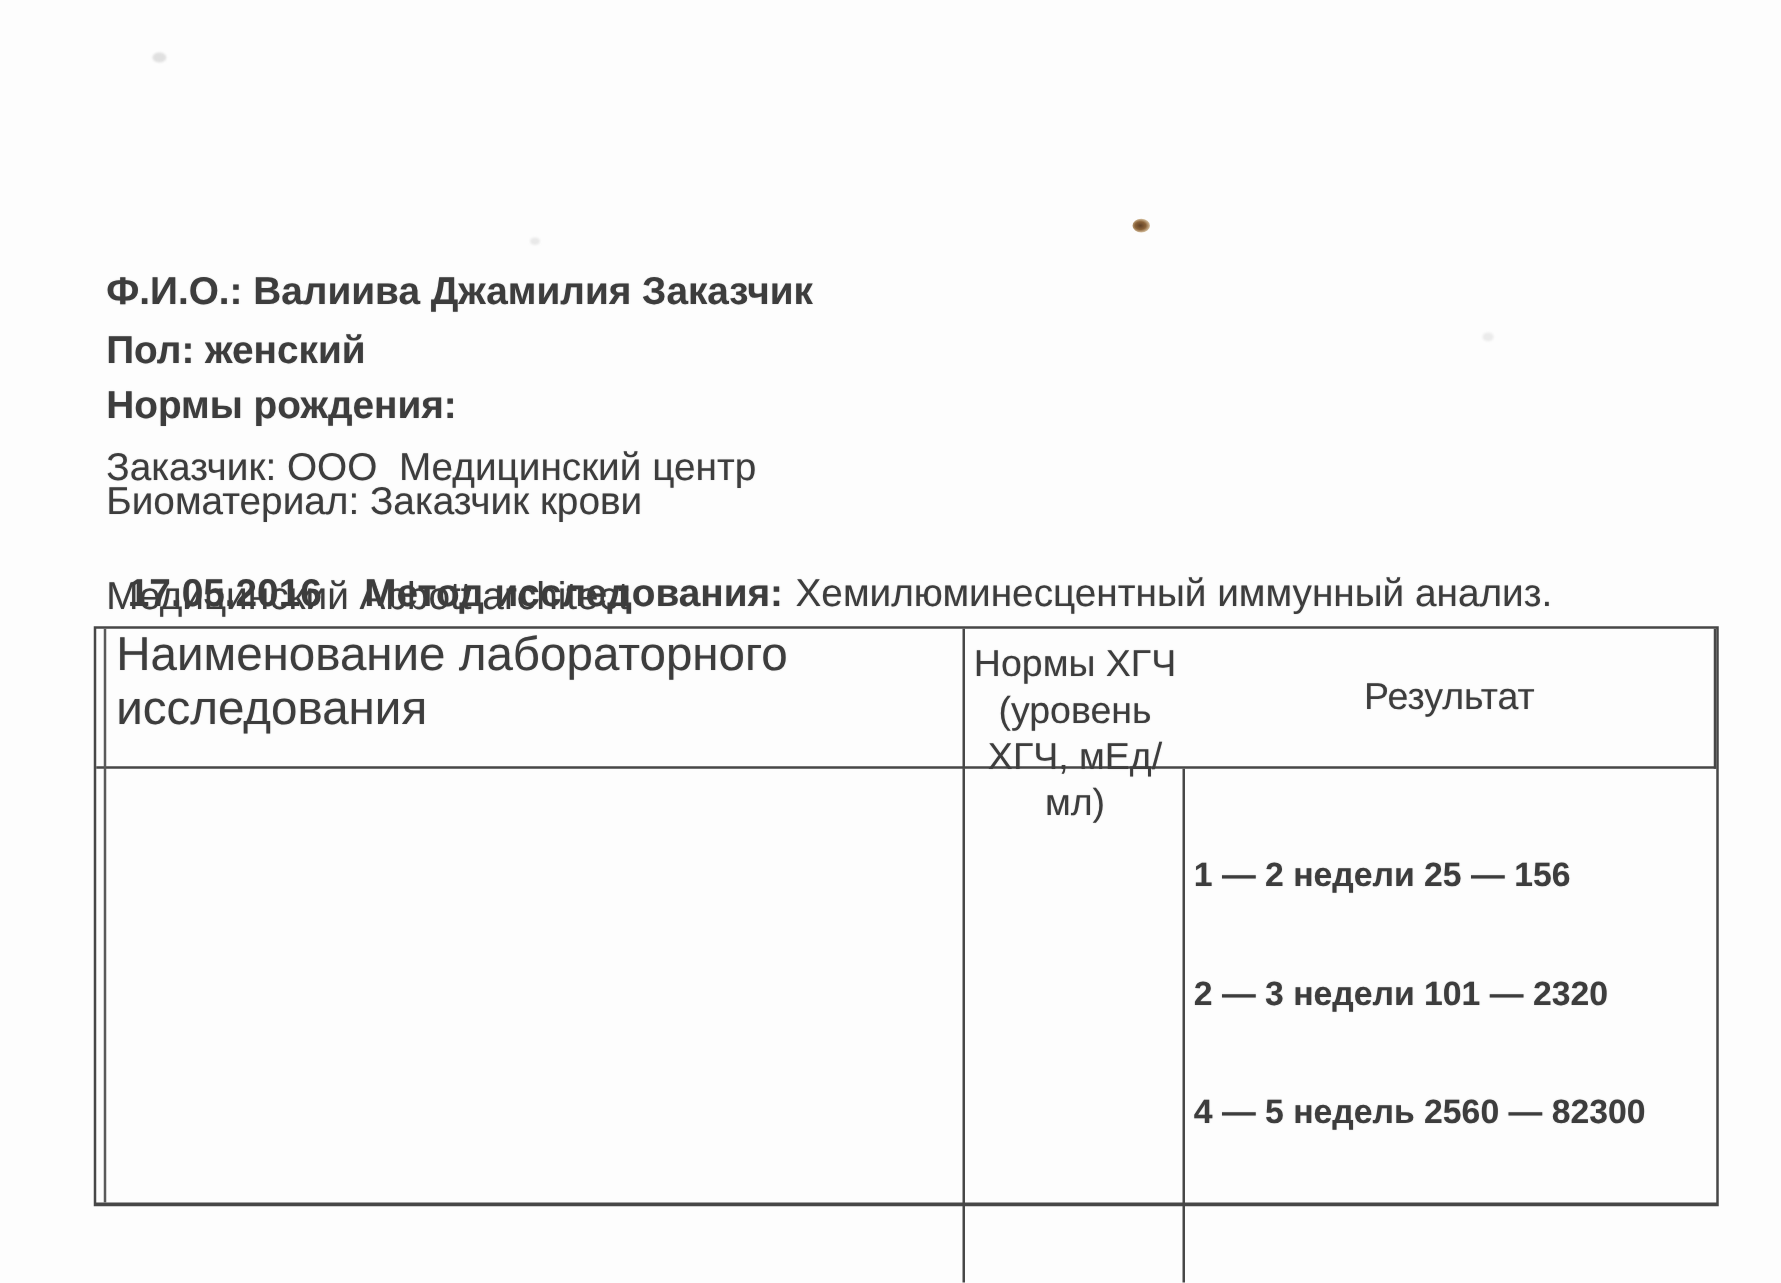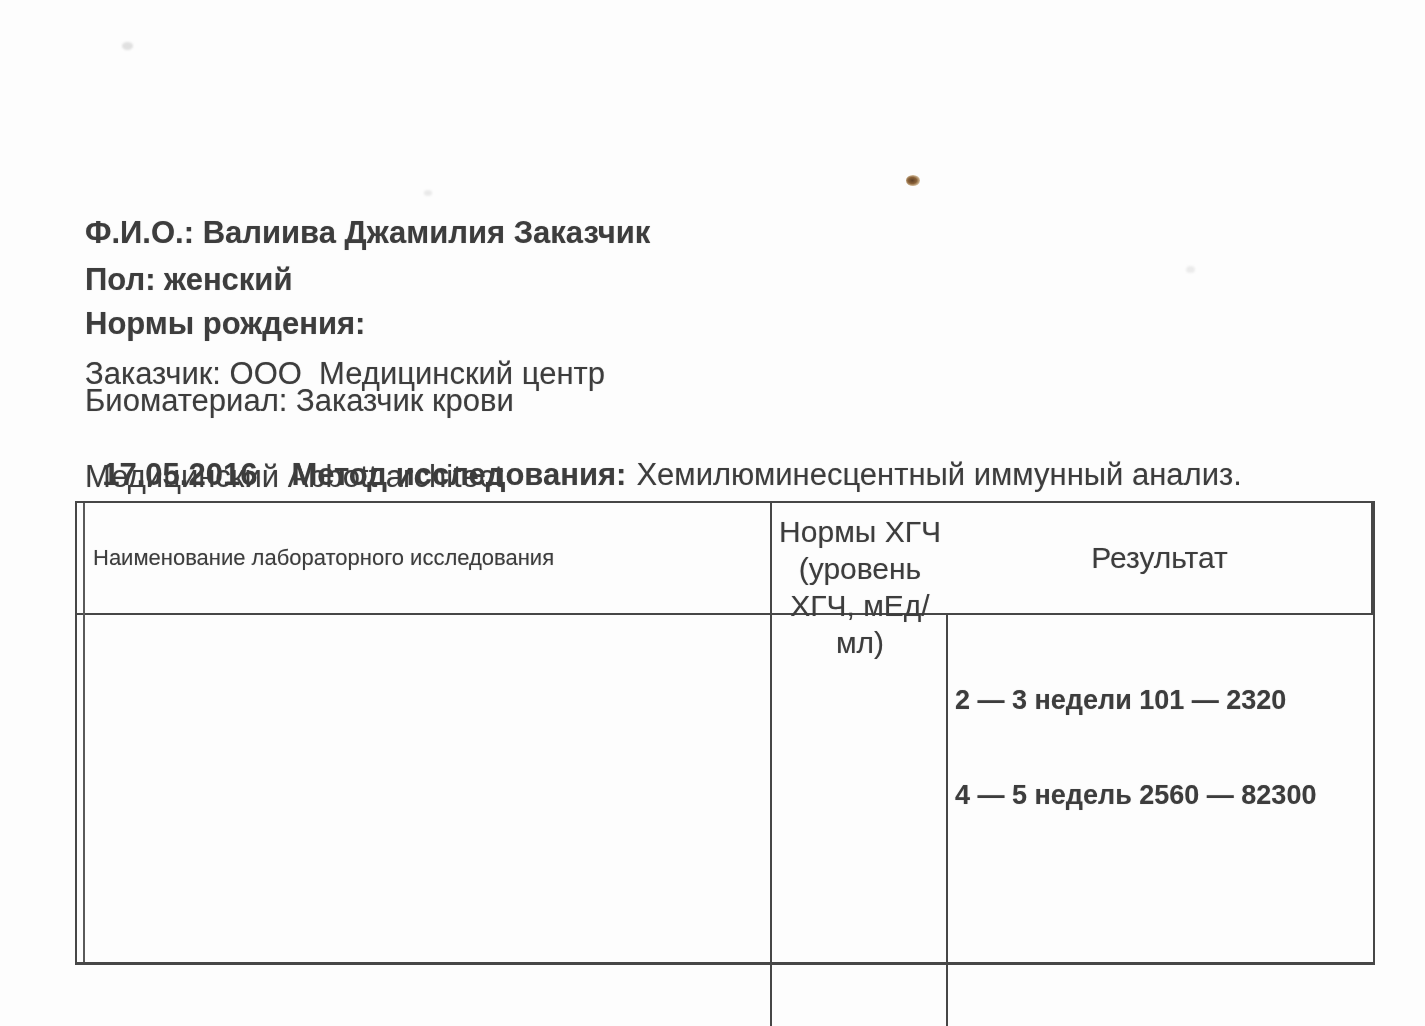--- a/index.html
+++ b/index.html
@@ -59,23 +59,23 @@
     width: 2px;
     background: #5a5a5a;
   }
   .cell {
     box-sizing: border-box;
   }
   .b-right  { border-right: 2px solid #474747; }
   .b-bottom { border-bottom: 2px solid #474747; }
   .hdr-test {
     display: flex;
-    align-items: center;
+    align-items: flex-start;
     padding-left: 16px;
-    font-size: 22px;
+    font-size: 38px;
   }
   .hdr-result {
     display: flex;
     align-items: center;
     justify-content: center;
     font-size: 30px;
   }
   .hdr-norms {
     display: flex;
     justify-content: center;
@@ -159,20 +159,21 @@
   </div>
 
   <div class="cell b-right cell-test">
     
   </div>
   <div class="cell b-right cell-result">
     
     
   </div>
   <div class="cell cell-norms">
+    <div>1 — 2 недели 25 — 156</div>
     <div>2 — 3 недели 101 — 2320</div>
     <div>4 — 5 недель 2560 — 82300</div>
     
     
     
     
     
     
   </div>
 </div>

